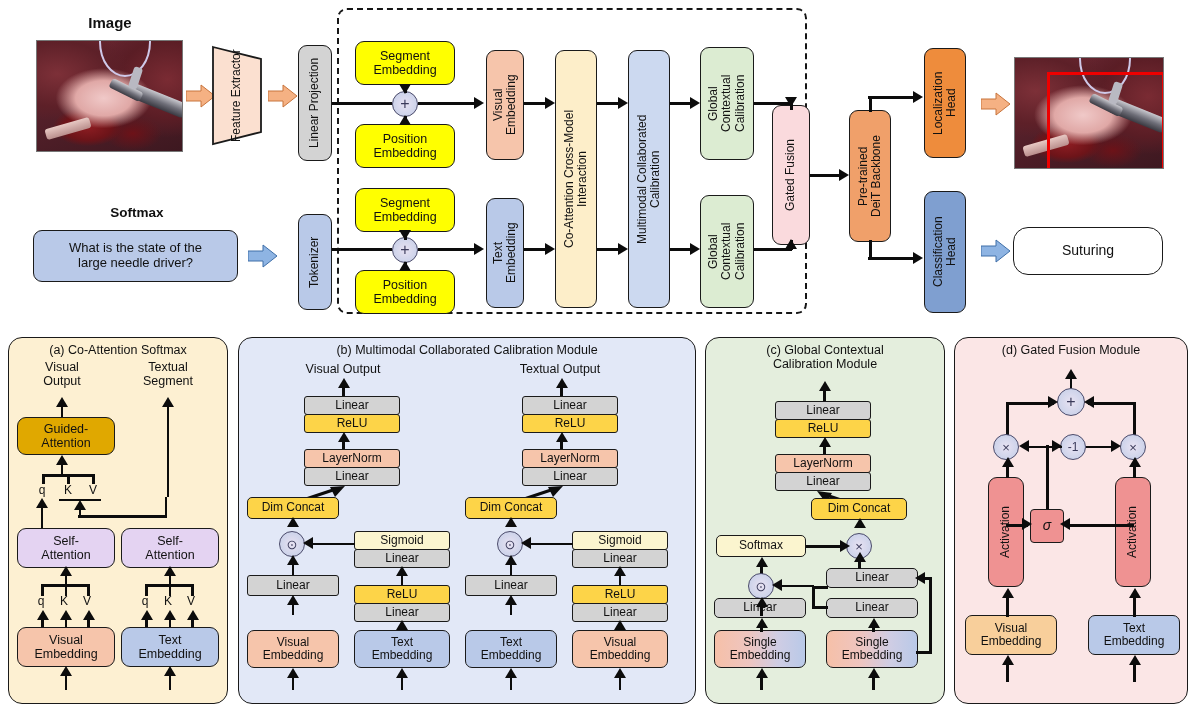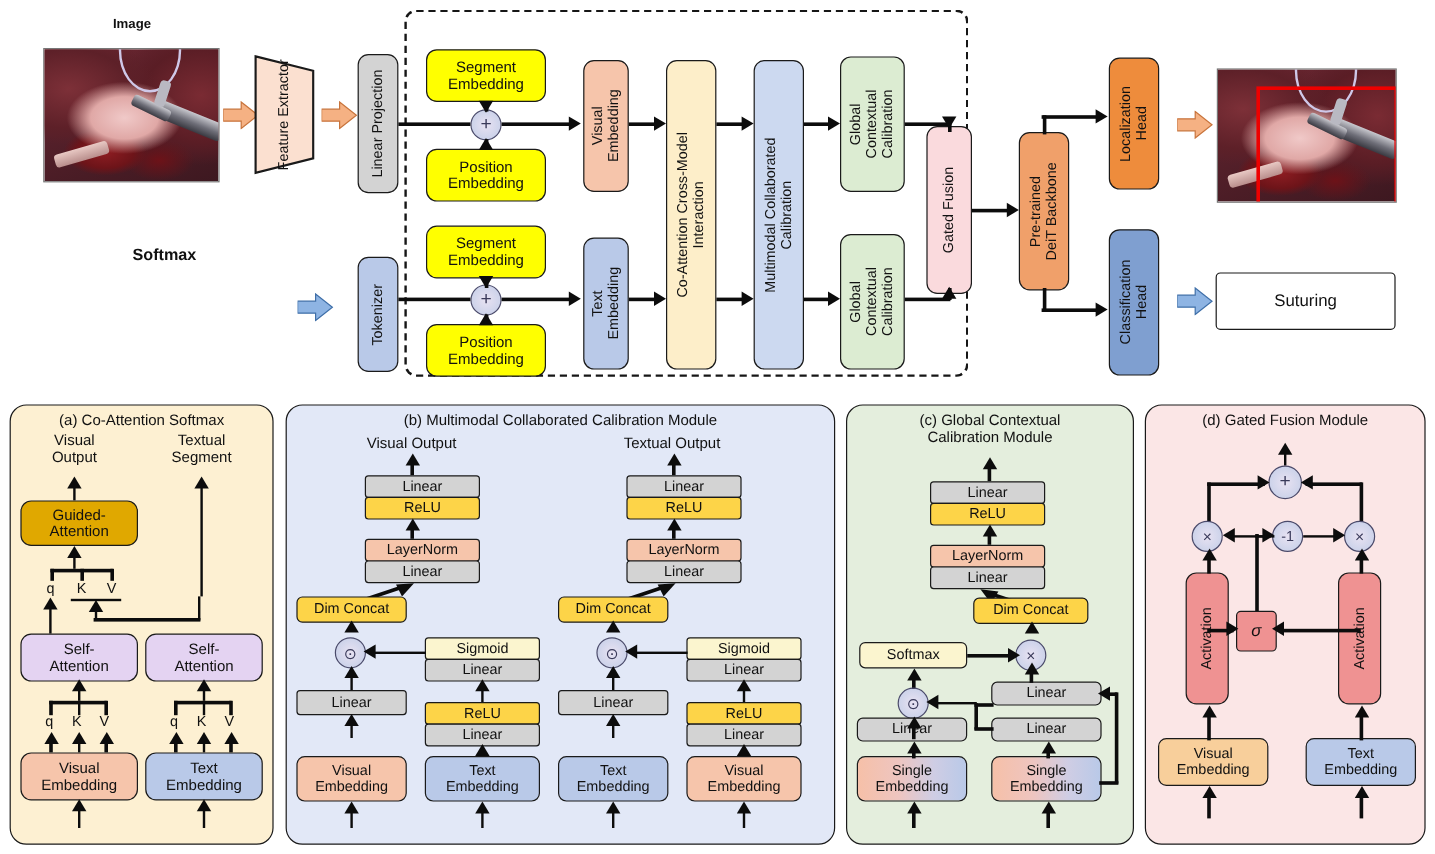--- a/index.html
+++ b/index.html
@@ -64,21 +64,21 @@
        linear-gradient(160deg,#6e2630 0%,#55202a 45%,#3d1820 100%);}
   .photo .tool{position:absolute;background:linear-gradient(180deg,#c9c9cf,#6e6e78 55%,#3a3a42);border-radius:3px;}
   .photo .wire{position:absolute;border:2px solid #c9c3e2;border-radius:50%;background:transparent;}
   .photo .redbox{position:absolute;border:3px solid #ee0000;}
 </style>
 </head>
 <body>
 
 <div id="root">
 
-  <div class="lbl" style="left:40px;top:14px;width:140px;font-size:11px;font-weight:bold;">Image</div>
+  <div class="lbl" style="left:40px;top:14px;width:140px;font-size:15px;font-weight:bold;">Image</div>
 
   <div class="photo" style="left:36px;top:40px;width:145px;height:110px;">
     <div class="bg"></div>
     <div class="wire" style="left:62px;top:-34px;width:48px;height:66px;border-color:#cfc8e8;"></div>
     <div class="tool" style="left:92px;top:52px;width:58px;height:15px;transform:rotate(22deg);"></div>
     <div class="tool" style="left:72px;top:44px;width:34px;height:10px;transform:rotate(26deg);"></div>
     <div class="tool" style="left:94px;top:26px;width:9px;height:22px;transform:rotate(18deg);background:#b9b9c2;"></div>
     <div class="tool" style="left:8px;top:82px;width:46px;height:11px;transform:rotate(-16deg);background:linear-gradient(180deg,#e8c9c4,#b98e8c);"></div>
   </div>
 
@@ -99,20 +99,24 @@
   <div class="node vert" style="left:298px;top:45px;width:34px;height:116px;background:#d3d3d3;font-size:12px;">
     <span>Linear
 Projection</span>
   </div>
 
   <div class="node vert" style="left:298px;top:214px;width:34px;height:96px;background:#b9c9e8;font-size:12px;">
     <span>Tokenizer</span>
   </div>
 
   <div class="lbl" style="left:52px;top:205px;width:170px;font-size:13.5px;font-weight:bold;">Softmax</div>
+  <div class="node" style="left:33px;top:230px;width:205px;height:52px;background:#b9c9e8;font-size:13px;white-space:pre-line;">
+    <span>What is the state of the
+large needle driver?</span>
+  </div>
 
   <svg class="barrow" style="left:248px;top:244px;" width="30" height="24">
     <polygon points="0,7 15,7 15,1 29,12 15,23 15,17 0,17" fill="#8eb4e3" stroke="#3f6fa8" stroke-width="1"></polygon>
   </svg>
 
   <div class="dashed" style="left:337px;top:8px;width:470px;height:306px;"></div>
 
   <div class="node" style="left:355px;top:41px;width:100px;height:44px;background:#ffff00;font-size:12.5px;white-space:pre-line;">
     <span>Segment
 Embedding</span>
@@ -197,21 +201,21 @@
   <div class="photo" style="left:1014px;top:57px;width:148px;height:110px;">
     <div class="bg"></div>
     <div class="wire" style="left:64px;top:-34px;width:48px;height:66px;border-color:#cfc8e8;"></div>
     <div class="tool" style="left:94px;top:50px;width:58px;height:15px;transform:rotate(22deg);"></div>
     <div class="tool" style="left:74px;top:42px;width:34px;height:10px;transform:rotate(26deg);"></div>
     <div class="tool" style="left:96px;top:24px;width:9px;height:22px;transform:rotate(18deg);background:#b9b9c2;"></div>
     <div class="tool" style="left:8px;top:82px;width:46px;height:11px;transform:rotate(-16deg);background:linear-gradient(180deg,#e8c9c4,#b98e8c);"></div>
     <div class="redbox" style="left:32px;top:14px;width:112px;height:94px;"></div>
   </div>
 
-  <div class="node" style="left:1013px;top:227px;width:150px;height:48px;background:#ffffff;font-size:14px;border-radius:4px;">
+  <div class="node" style="left:1013px;top:227px;width:150px;height:48px;background:#ffffff;font-size:14px;border-radius:15px;">
     <span>Suturing</span>
   </div>
 
   <div class="ln lnh" style="left:332px;top:102px;width:60px;"></div>
 
   <div class="ln lnv" style="left:403.5px;top:85px;height:8px;"></div>
   <div class="arw arw-d" style="left:399px;top:84px;"></div>
 
   <div class="ln lnv" style="left:403.5px;top:116px;height:8px;"></div>
   <div class="arw arw-u" style="left:399px;top:115px;"></div>

